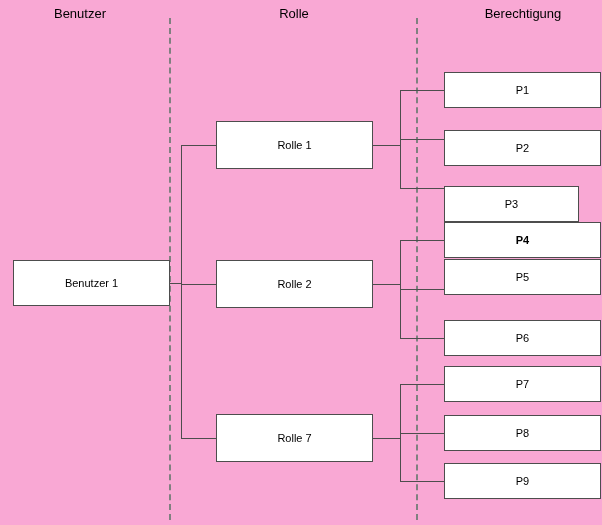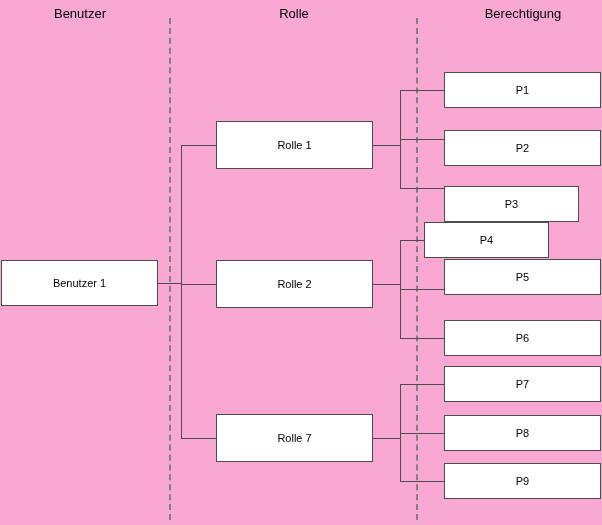--- a/index.html
+++ b/index.html
@@ -84,29 +84,29 @@
   <div class="edge-h" style="left:400px; top:240px; width:44px;"></div>
   <div class="edge-h" style="left:400px; top:289px; width:44px;"></div>
   <div class="edge-h" style="left:400px; top:338px; width:44px;"></div>
 
   <div class="edge-h" style="left:373px; top:438px; width:27px;"></div>
   <div class="edge-v" style="left:400px; top:384px; height:97px;"></div>
   <div class="edge-h" style="left:400px; top:384px; width:44px;"></div>
   <div class="edge-h" style="left:400px; top:433px; width:44px;"></div>
   <div class="edge-h" style="left:400px; top:481px; width:44px;"></div>
 
-  <div class="node-box" style="left:1px; top:260px; width:157px; height:46px;">Benutzer 1</div>
+  <div class="node-box" style="left:13px; top:260px; width:157px; height:46px;">Benutzer 1</div>
 
   <div class="node-box" style="left:216px; top:121px; width:157px; height:48px;">Rolle 1</div>
   <div class="node-box" style="left:216px; top:260px; width:157px; height:48px;">Rolle 2</div>
   <div class="node-box" style="left:216px; top:414px; width:157px; height:48px;">Rolle 7</div>
 
   <div class="node-box" style="left:444px; top:72px; width:157px; height:36px;">P1</div>
   <div class="node-box" style="left:444px; top:121px; width:157px; height:36px;margin-top:9px;">P2</div>
   <div class="node-box" style="left:444px; top:186px; width:135px; height:36px;">P3</div>
-  <div class="node-box" style="left:424px; top:222px; width:125px; height:36px;">P4</div>
+  <div class="node-box" style="left:444px; top:222px; width:157px; height:36px;font-weight:bold;">P4</div>
   <div class="node-box" style="left:444px; top:259px; width:157px; height:36px;">P5</div>
   <div class="node-box" style="left:444px; top:320px; width:157px; height:36px;">P6</div>
   <div class="node-box" style="left:444px; top:366px; width:157px; height:36px;">P7</div>
   <div class="node-box" style="left:444px; top:415px; width:157px; height:36px;">P8</div>
   <div class="node-box" style="left:444px; top:463px; width:157px; height:36px;">P9</div>
 
 </div>
 
 </body></html>

